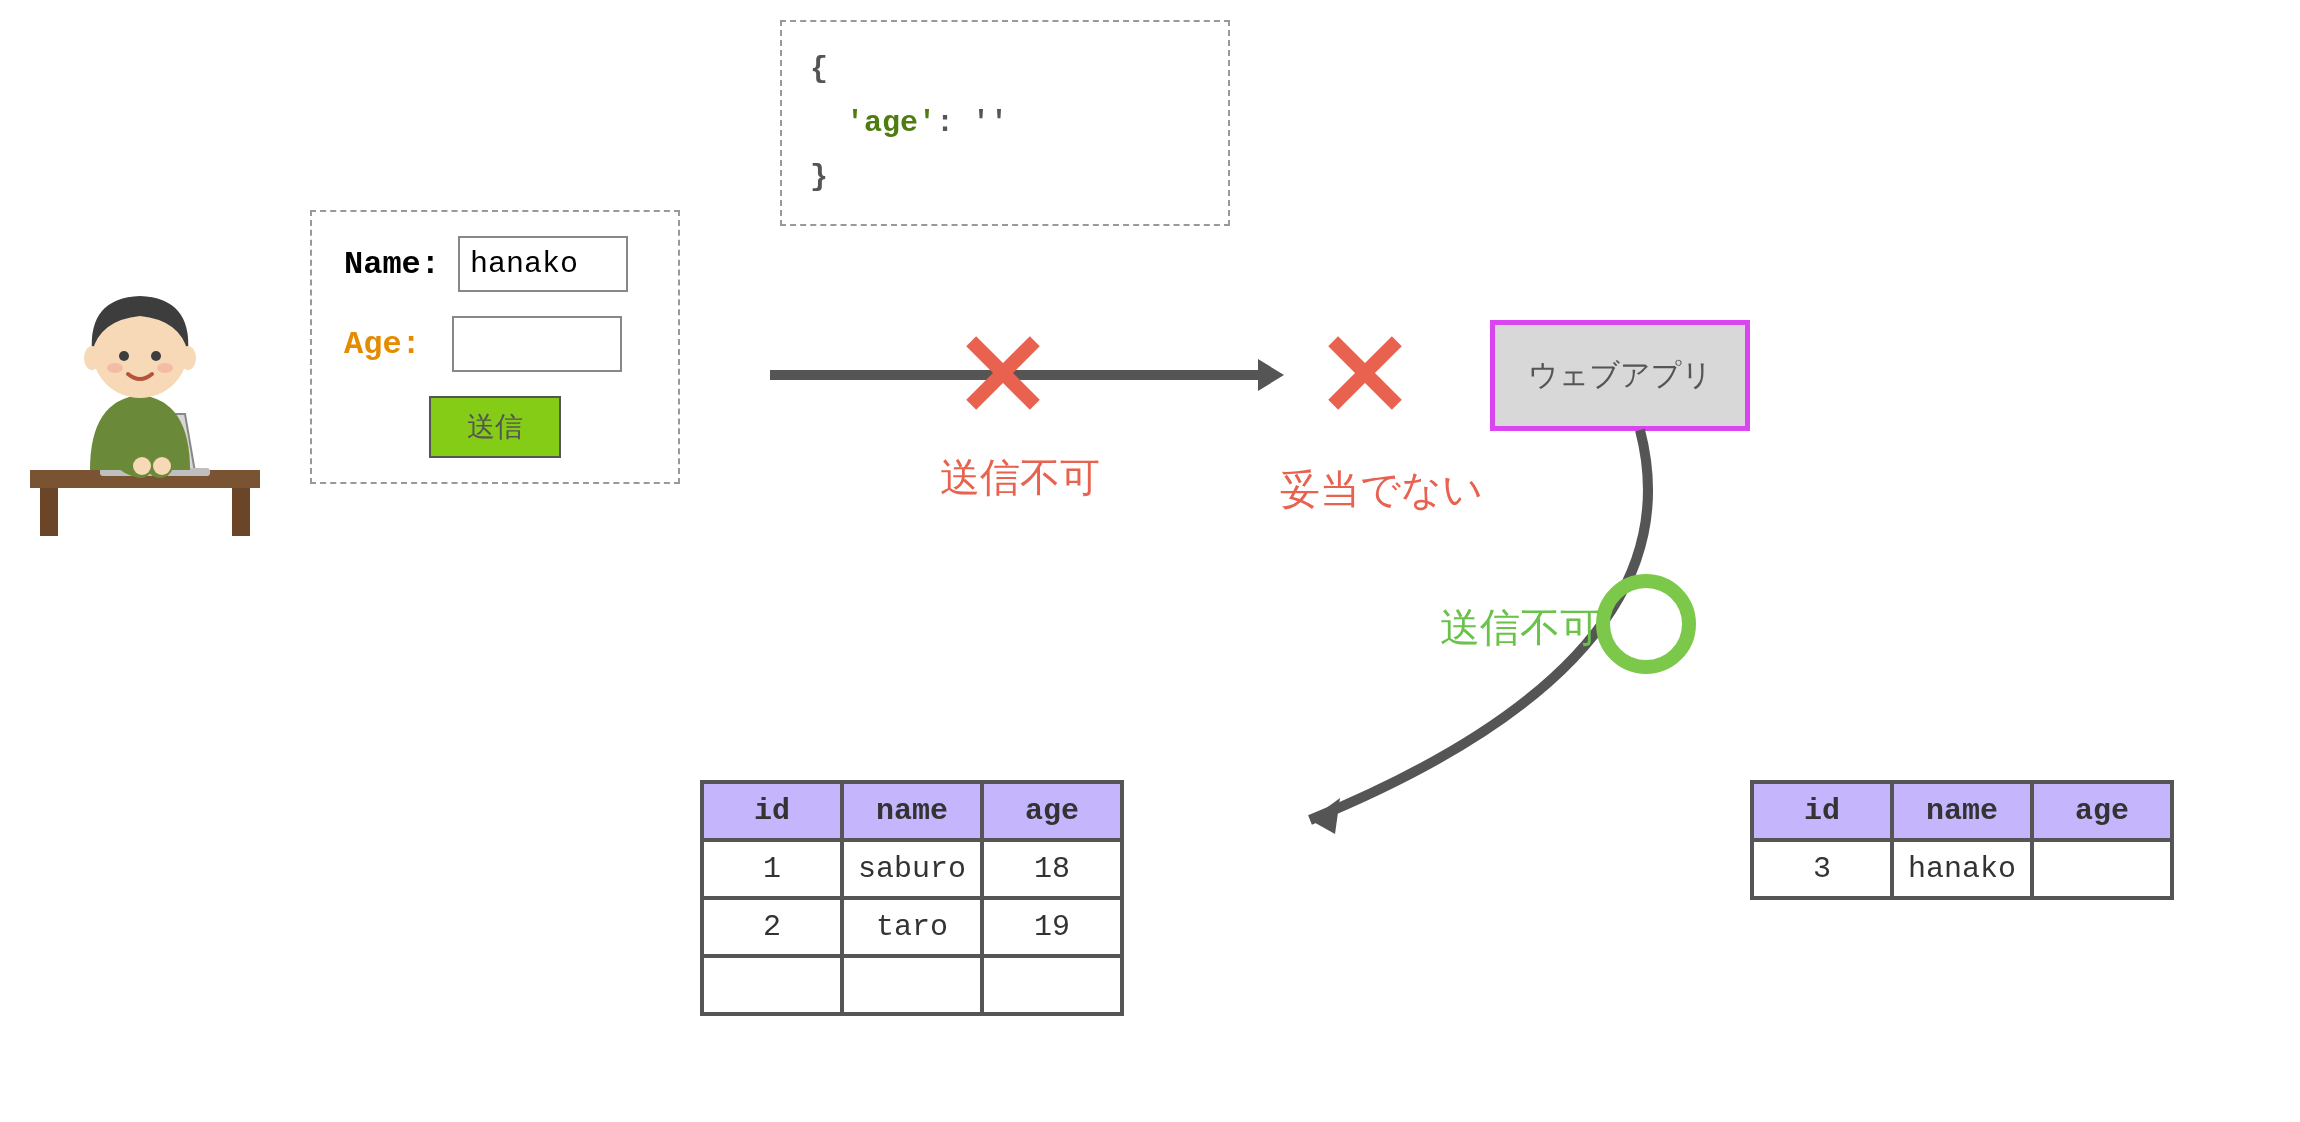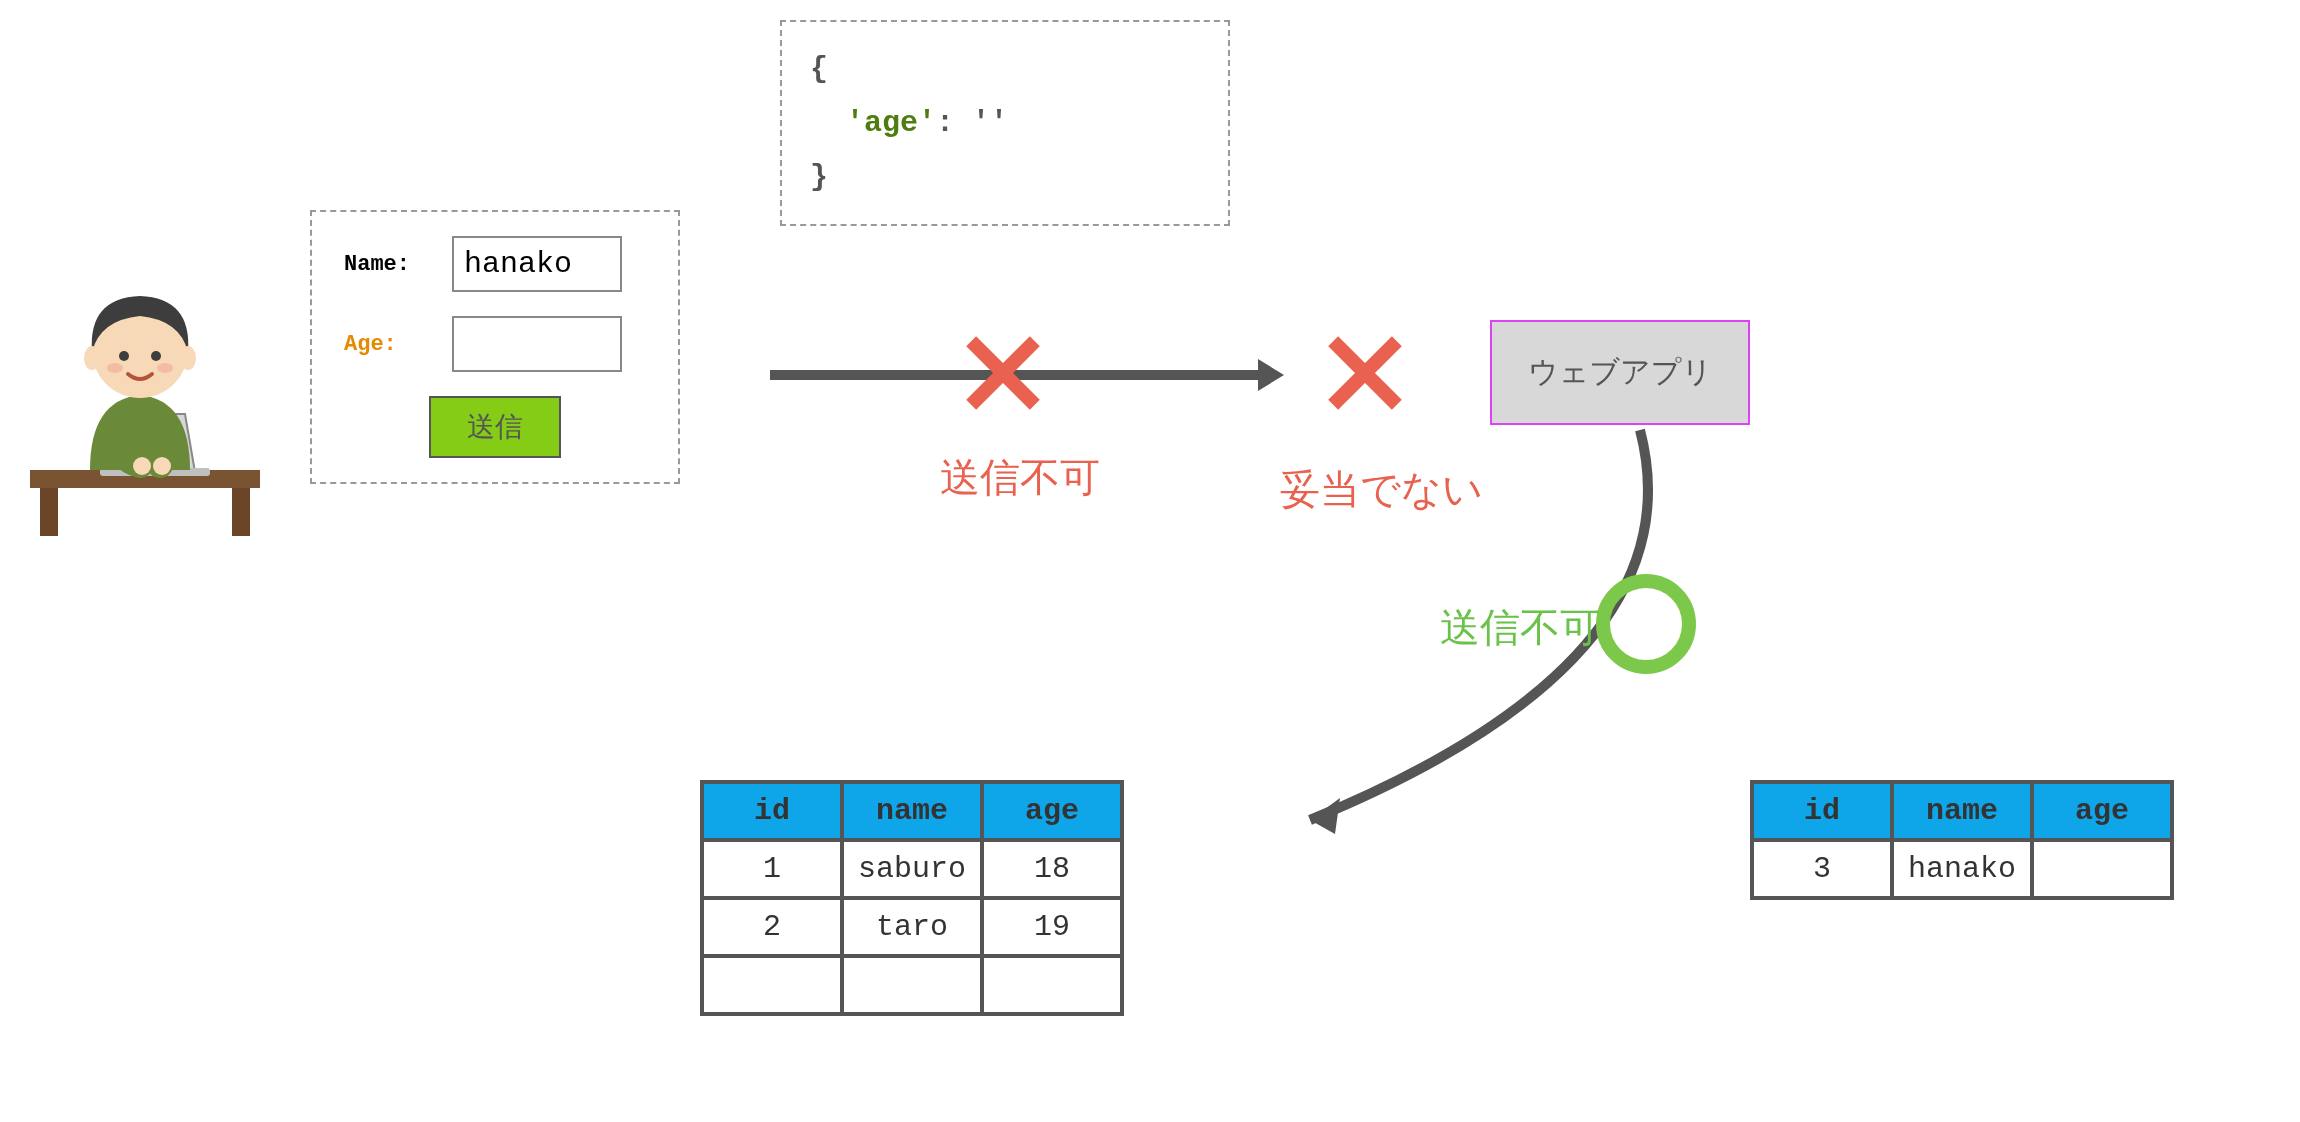--- a/index.html
+++ b/index.html
@@ -19,21 +19,21 @@
     background: #fff;
   }
   .form-row {
     display: flex;
     align-items: center;
     gap: 18px;
     margin-bottom: 24px;
   }
   .form-label {
     font-weight: bold;
-    font-size: 22px;
+    font-size: 32px;
     min-width: 90px;
     text-align: left;
   }
   .form-input {
     border: 2px solid #888;
     width: 170px;
     height: 56px;
     font-size: 30px;
     padding: 6px 10px;
     font-family: inherit;
@@ -57,21 +57,21 @@
     font-family: "Courier New", monospace;
     font-size: 30px;
     line-height: 1.8;
     color: #555;
     font-weight: bold;
   }
   .json-box .orange { color: #4d7c0f; text-align: center; }
 
   
   .webapp-box {
-    border: 2px solid #d946ef;
+    border: 5px solid #d946ef;
     background: #d8d8d8;
     padding: 30px 24px;
     font-size: 30px;
     font-family: "Hiragino Sans", "Meiryo", sans-serif;
     color: #555;
     text-align: center;
   }
 
   
   .status-label {
@@ -89,21 +89,21 @@
     border: 4px solid #555;
     padding: 10px 0;
     font-size: 30px;
     text-align: center;
     width: 140px;
     height: 58px;
     font-family: "Courier New", monospace;
     color: #333;
   }
   .data-table th {
-    background: #0ea5e9;
+    background: #c4b5fd;
     font-weight: bold;
   }
   .data-table td {
     background: #fff;
   }
   .blue-text { color: #2a7ed6; }
 
   
   .arrow-h {
     height: 10px;

